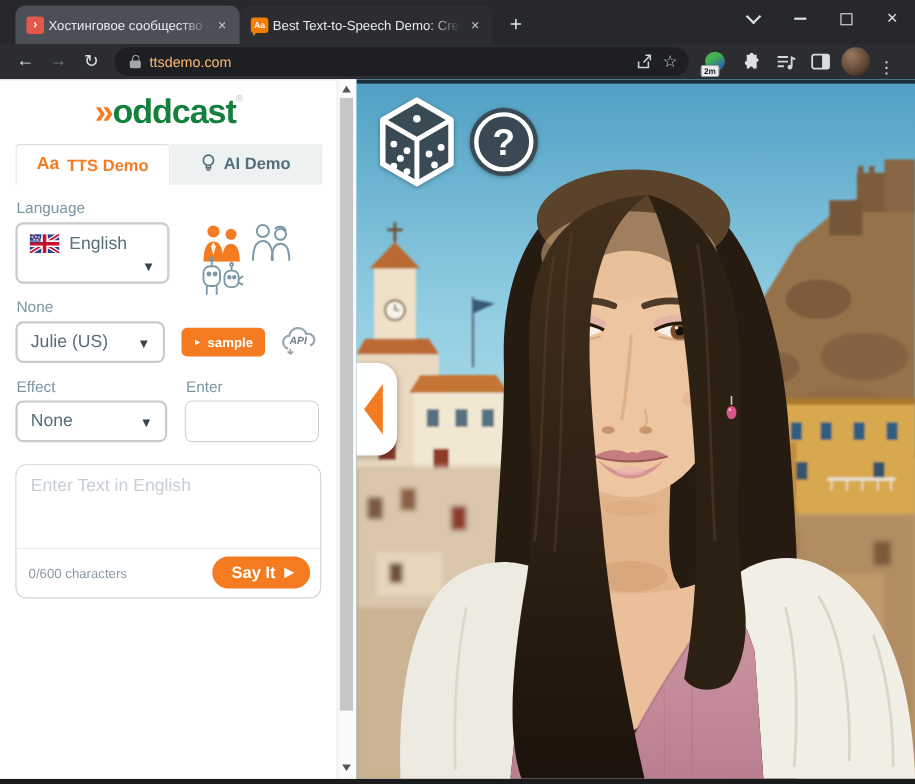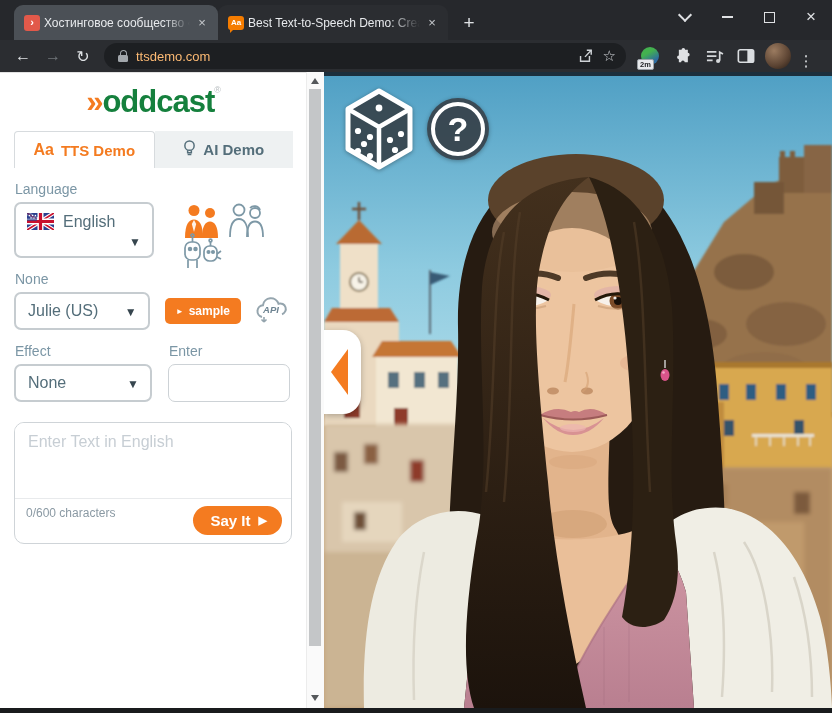--- a/index.html
+++ b/index.html
@@ -79,21 +79,21 @@
   .col-effect{width:138px;}
   .col-level{margin-left:16px;flex:1;}
   .effect-box{width:138px;height:38px;}
   .effect-inner{padding:8px 12px 0 12px;}
   .effect-box .arrow{bottom:9px;}
   .level-input{width:122px;height:38px;border:1px solid #cdd2d6;border-radius:7px;box-sizing:border-box;font-size:15px;color:#546e7a;padding:0 10px;outline:none;}
   .speechbox{margin-top:20px;border:1px solid #cfd4d8;border-radius:10px;height:122px;display:flex;flex-direction:column;box-sizing:border-box;overflow:hidden;}
   .speechbox textarea{border:none;resize:none;outline:none;flex:1;padding:10px 13px;font-family:"Liberation Sans",sans-serif;
     font-size:16px;color:#0c4a6e;}
   .speechbox textarea::placeholder{color:#c7ced4;}
-  .sb-foot{border-top:1px solid #e8eaec;display:flex;justify-content:space-between;padding:7px 9px 8px 11px;}
+  .sb-foot{border-top:1px solid #e8eaec;display:flex;align-items:center;justify-content:space-between;padding:7px 9px 8px 11px;}
   .counter{color:#8a99a3;font-size:12px;}
   .sayit{background:#f47b20;border-radius:16px;color:#fff;font-weight:bold;font-size:15px;display:flex;align-items:center;
     gap:8px;padding:6px 15px 6px 18px;}
   .sayit .play{font-size:11px;}
 
   
   .scrollbar{width:17px;background:#fafafa;border-left:1px solid #ececec;position:relative;flex:0 0 auto;}
   .sb-thumb{position:absolute;left:2px;top:17px;width:12px;height:557px;background:#c4c6c8;}
   .tri{width:0;height:0;position:absolute;left:4px;}
   .tri-up{top:6px;border-left:4.5px solid transparent;border-right:4.5px solid transparent;border-bottom:6px solid #55585b;}

